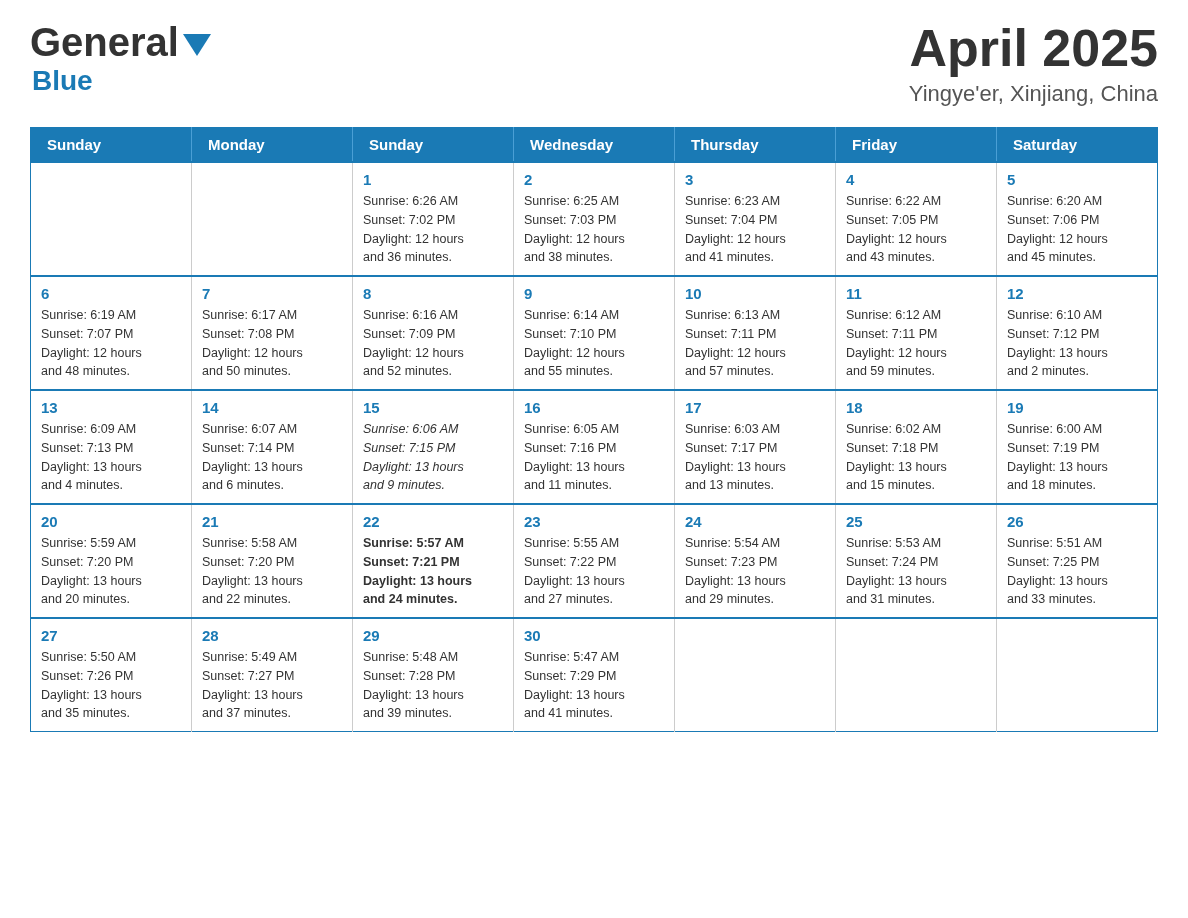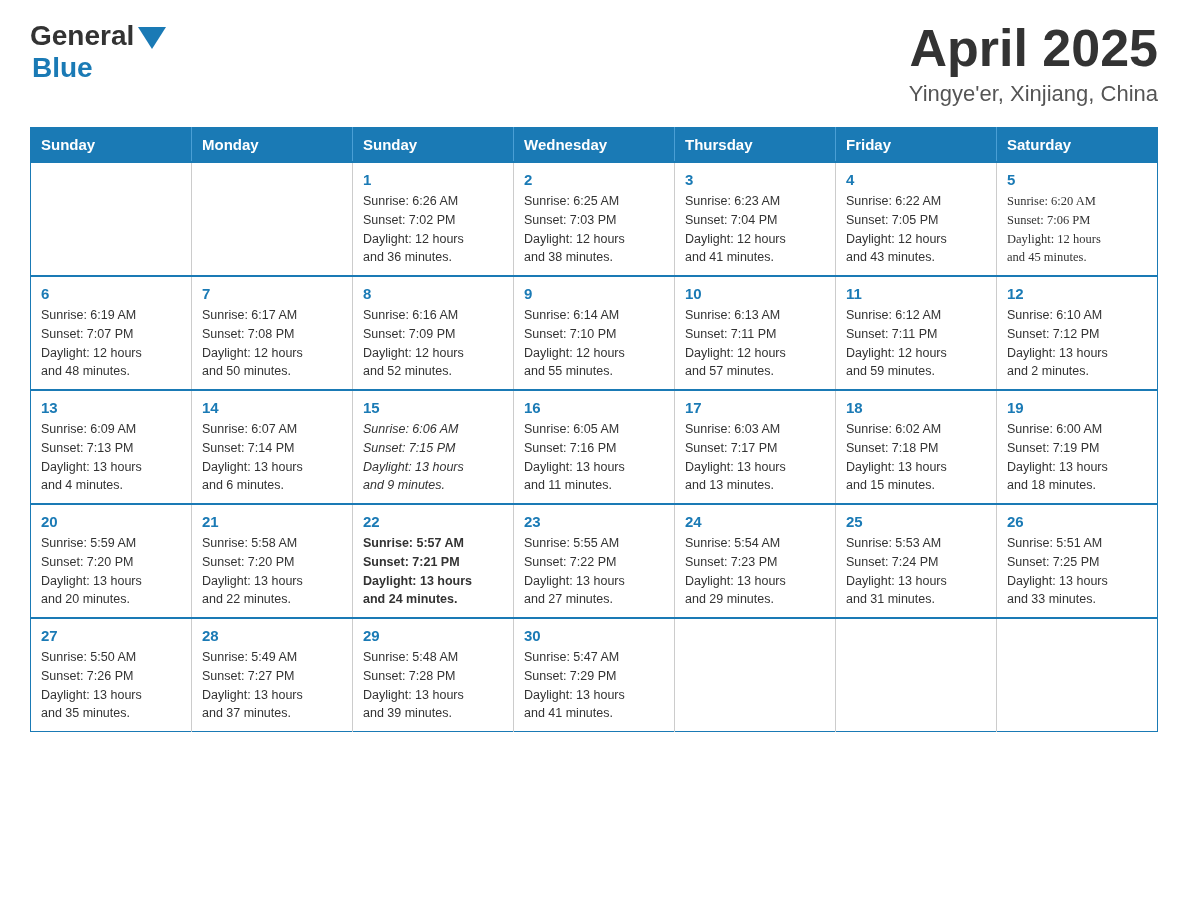--- a/index.html
+++ b/index.html
@@ -19,21 +19,21 @@
     .logo {
       display: flex;
       flex-direction: column;
       align-items: flex-start;
     }
     .logo-top {
       display: flex;
       align-items: center;
     }
     .logo-general {
-      font-size: 28px;
+      font-size: 40px;
       font-weight: bold;
       color: #333;
     }
     .logo-triangle {
       width: 0;
       height: 0;
       border-left: 14px solid transparent;
       border-right: 14px solid transparent;
       border-top: 22px solid #1a7ab5;
       margin-left: 4px;
@@ -64,21 +64,21 @@
       border-collapse: collapse;
       border: 1px solid #1a7ab5;
     }
     .calendar thead tr {
       background-color: #1a7ab5;
     }
     .calendar thead th {
       color: #fff;
       font-size: 15px;
       font-weight: bold;
-      padding: 8px 10px;
+      padding: 8px 16px;
       text-align: left;
       border-right: 1px solid #4a9fd5;
       width: calc(100% / 7);
     }
     .calendar thead th:last-child {
       border-right: none;
     }
     .calendar tbody tr {
       border-top: 2px solid #1a7ab5;
     }
@@ -166,21 +166,21 @@
         </td>
         <td>
           <span class="day-number">4</span>
           <div class="day-info" style="white-space: pre-line;">Sunrise: 6:22 AM
 Sunset: 7:05 PM
 Daylight: 12 hours
 and 43 minutes.</div>
         </td>
         <td>
           <span class="day-number">5</span>
-          <div class="day-info" style="white-space: pre-line; font-family: Liberation Serif, serif;">Sunrise: 6:20 AM
+          <div class="day-info" style="white-space: pre-line;">Sunrise: 6:20 AM
 Sunset: 7:06 PM
 Daylight: 12 hours
 and 45 minutes.</div>
         </td>
       </tr>
       <tr>
         <td>
           <span class="day-number">6</span>
           <div class="day-info" style="white-space: pre-line;">Sunrise: 6:19 AM
 Sunset: 7:07 PM

